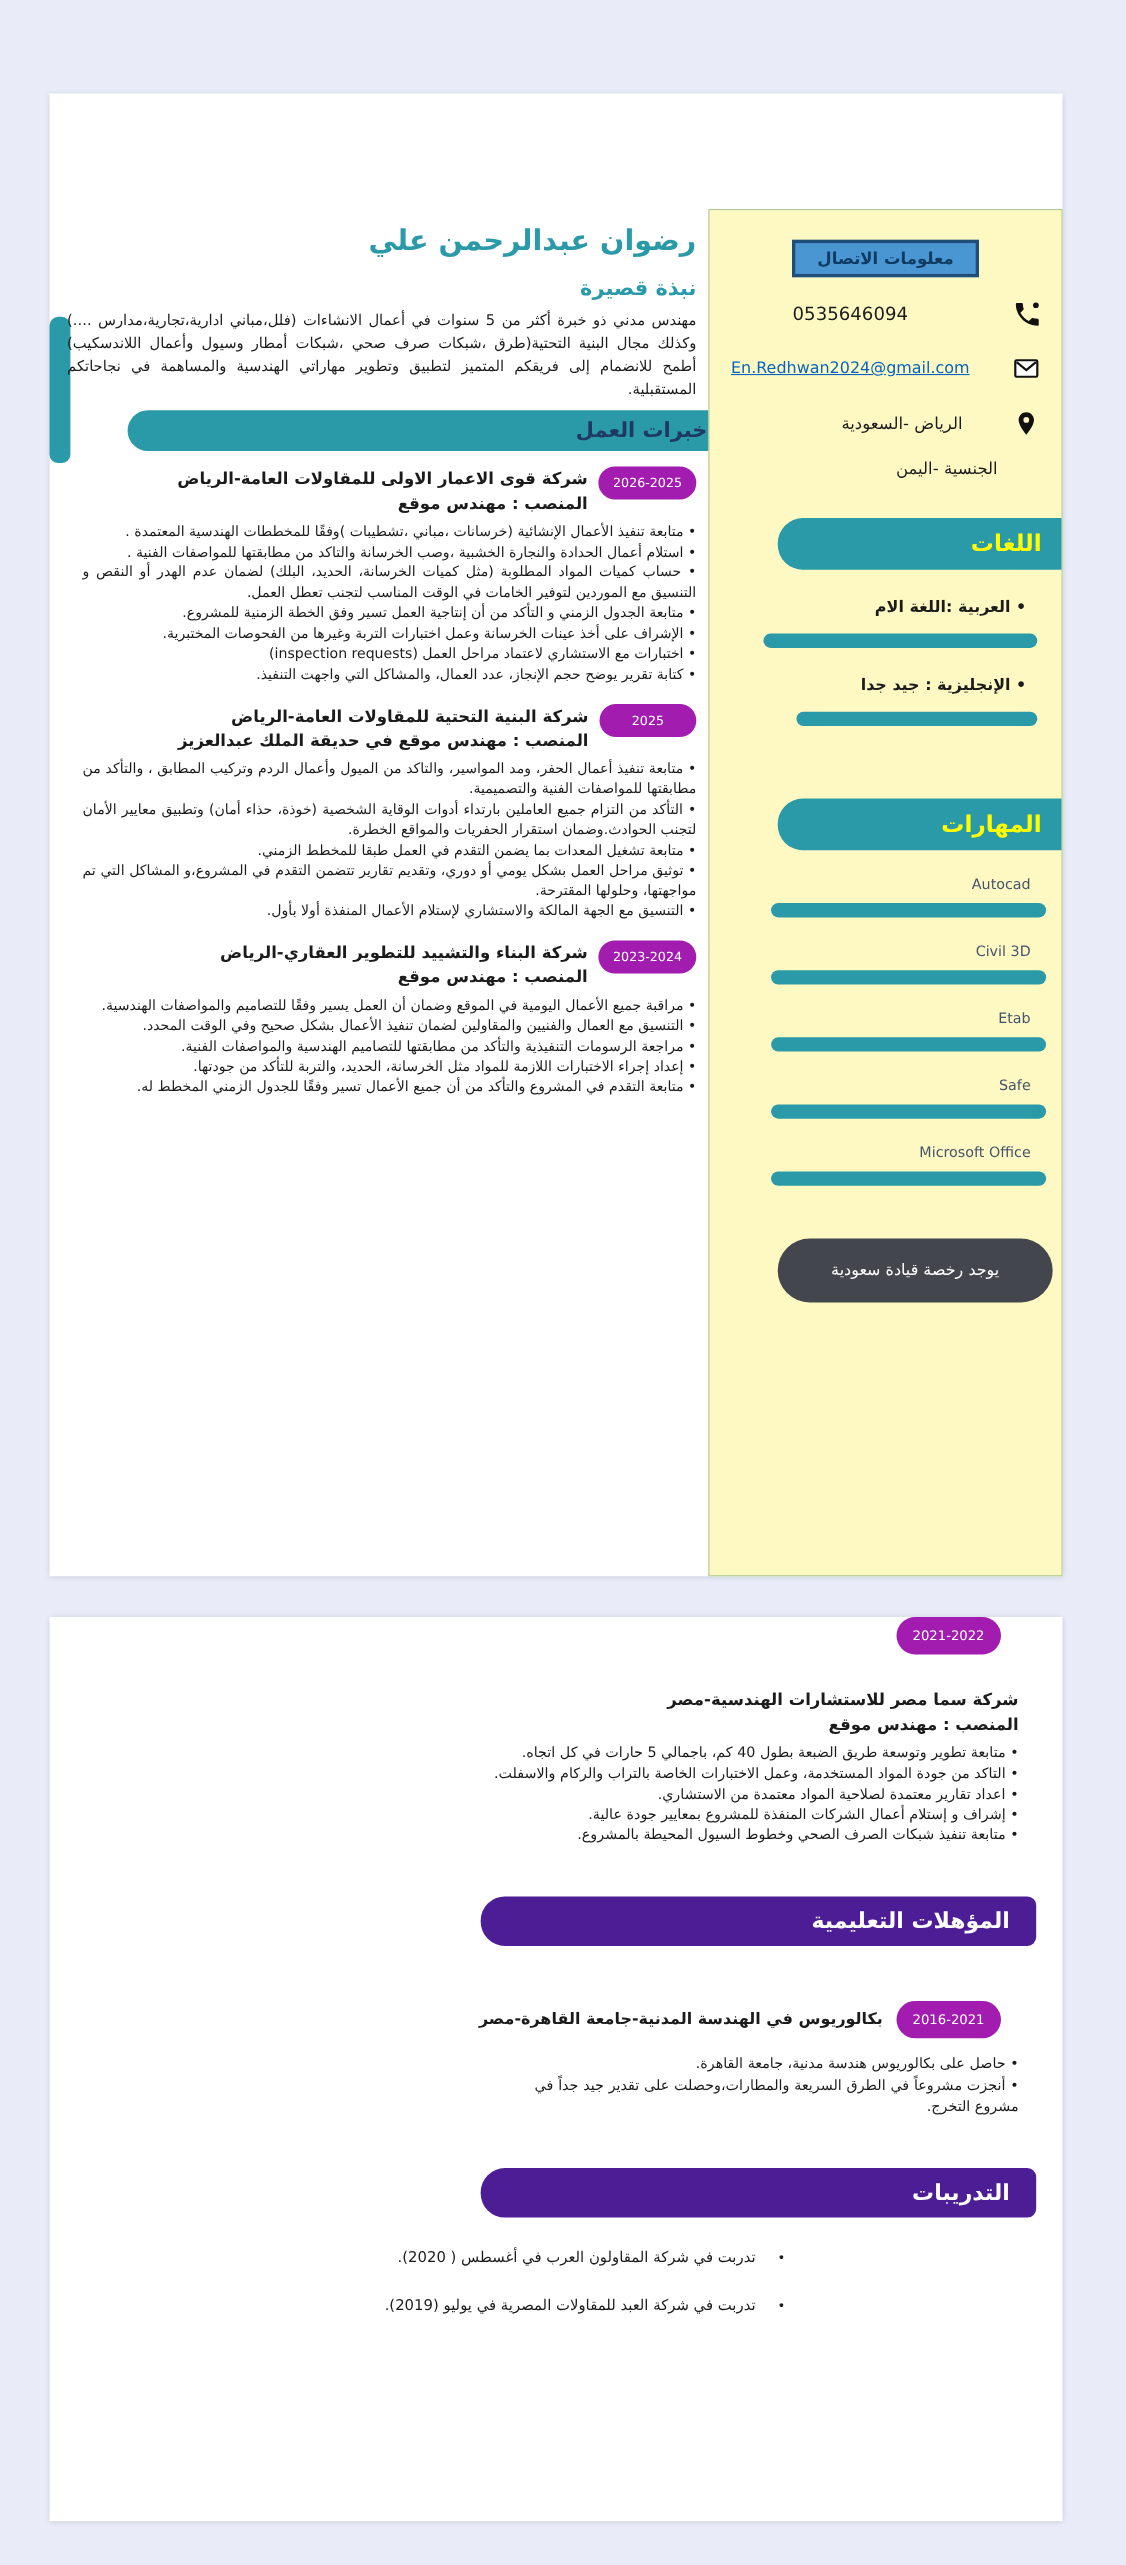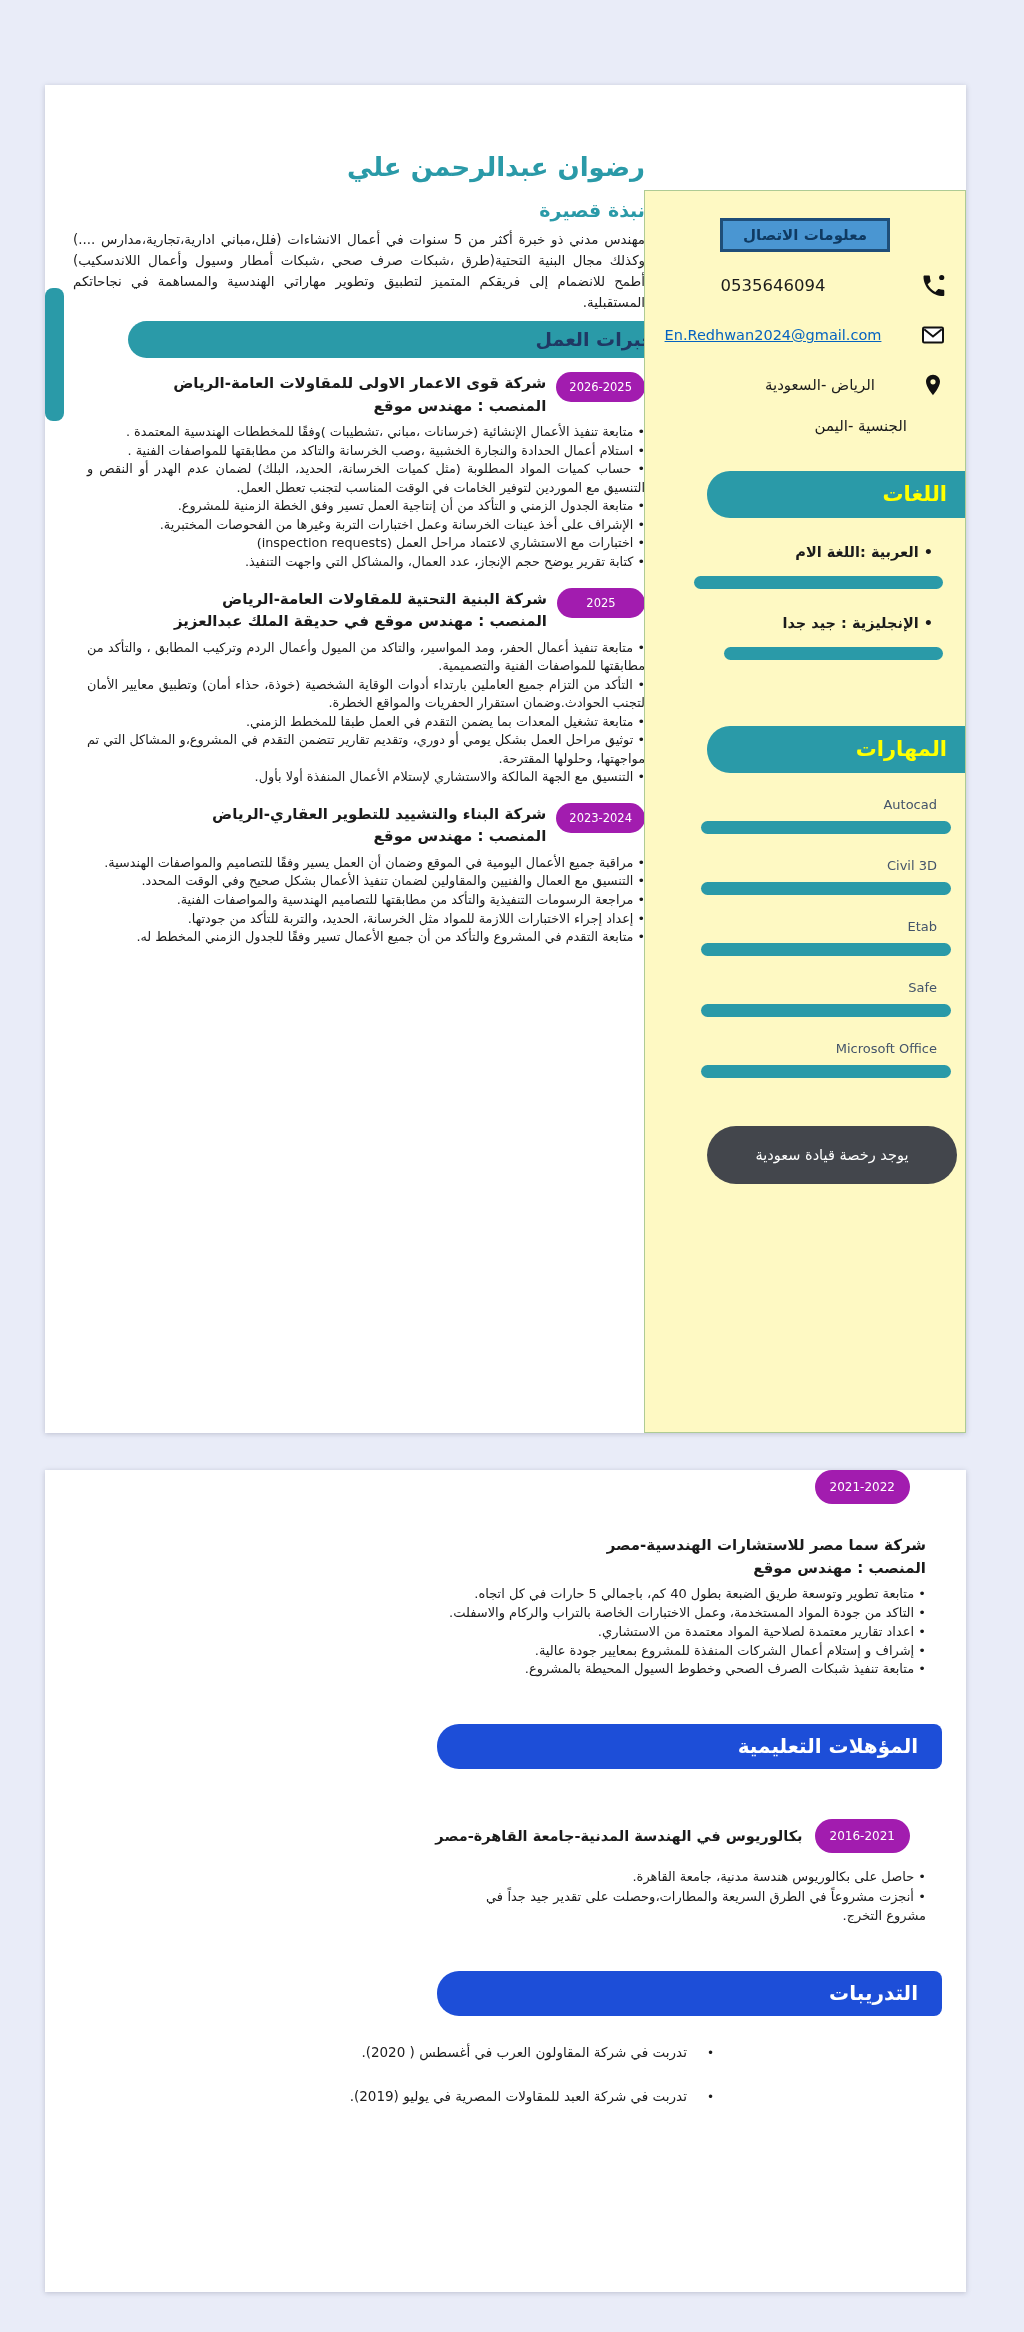--- a/index.html
+++ b/index.html
@@ -17,22 +17,22 @@
     width:921px;
     margin-left:45px;
     background:#fff;
     box-shadow:0 1px 5px rgba(60,64,90,.25);
   }
   .page1 { margin-top:85px; height:1348px; }
   .page2 { margin-top:37px; height:822px; direction:rtl; padding:0 40px; }
 
   
   .main-col {
-    position:absolute; top:0; left:28px; width:572px;
-    direction:rtl; text-align:right; padding-top:66px;
+    position:absolute; top:0; left:16px; width:572px;
+    direction:rtl; text-align:right; padding-top:118px;
   }
   .accent-bar {
     position:absolute; left:0; top:203px; width:19px; height:133px;
     background:#2a9aa8; border-radius:8px;
   }
   .name {
     margin:0; color:#2a9aa8; font-size:26px; font-weight:bold; line-height:1.25;
   }
   .summary-title {
     margin:15px 0 8px; color:#2a9aa8; font-size:19px; font-weight:bold;
@@ -98,21 +98,21 @@
     display:flex; align-items:center; justify-content:center; font-size:14.5px;
   }
 
   
   .badge-row { margin:36px 16px 0 0; display:flex; }
   .date-badge-lg { padding:10px 15px; font-size:12px; border-radius:18px; min-width:92px; }
   .job-p2 .company { margin-top:30px; }
   .job-p2 .bullets { width:554px; margin-left:0; font-size:13px; }
   .p2-banner {
     margin:45px -16px 0 0; width:505px; height:45px; line-height:45px;
-    background:#1d4ed8; border-radius:22px 8px 8px 22px;
+    background:#4c1d95; border-radius:22px 8px 8px 22px;
     color:#fff; font-weight:bold; font-size:20px; padding-right:24px;
   }
   .edu-head { display:flex; gap:12px; align-items:center; margin:50px 16px 0 0; }
   .edu-degree { font-weight:bold; font-size:14.5px; }
   .edu-bullets { width:440px; margin-top:14px; font-size:13px; line-height:1.5; }
   .trainings-list { margin-top:4px; }
   .training-item {
     display:flex; gap:20px; margin:28px 212px 0 0;
     font-size:13.5px; align-items:baseline;
   }

